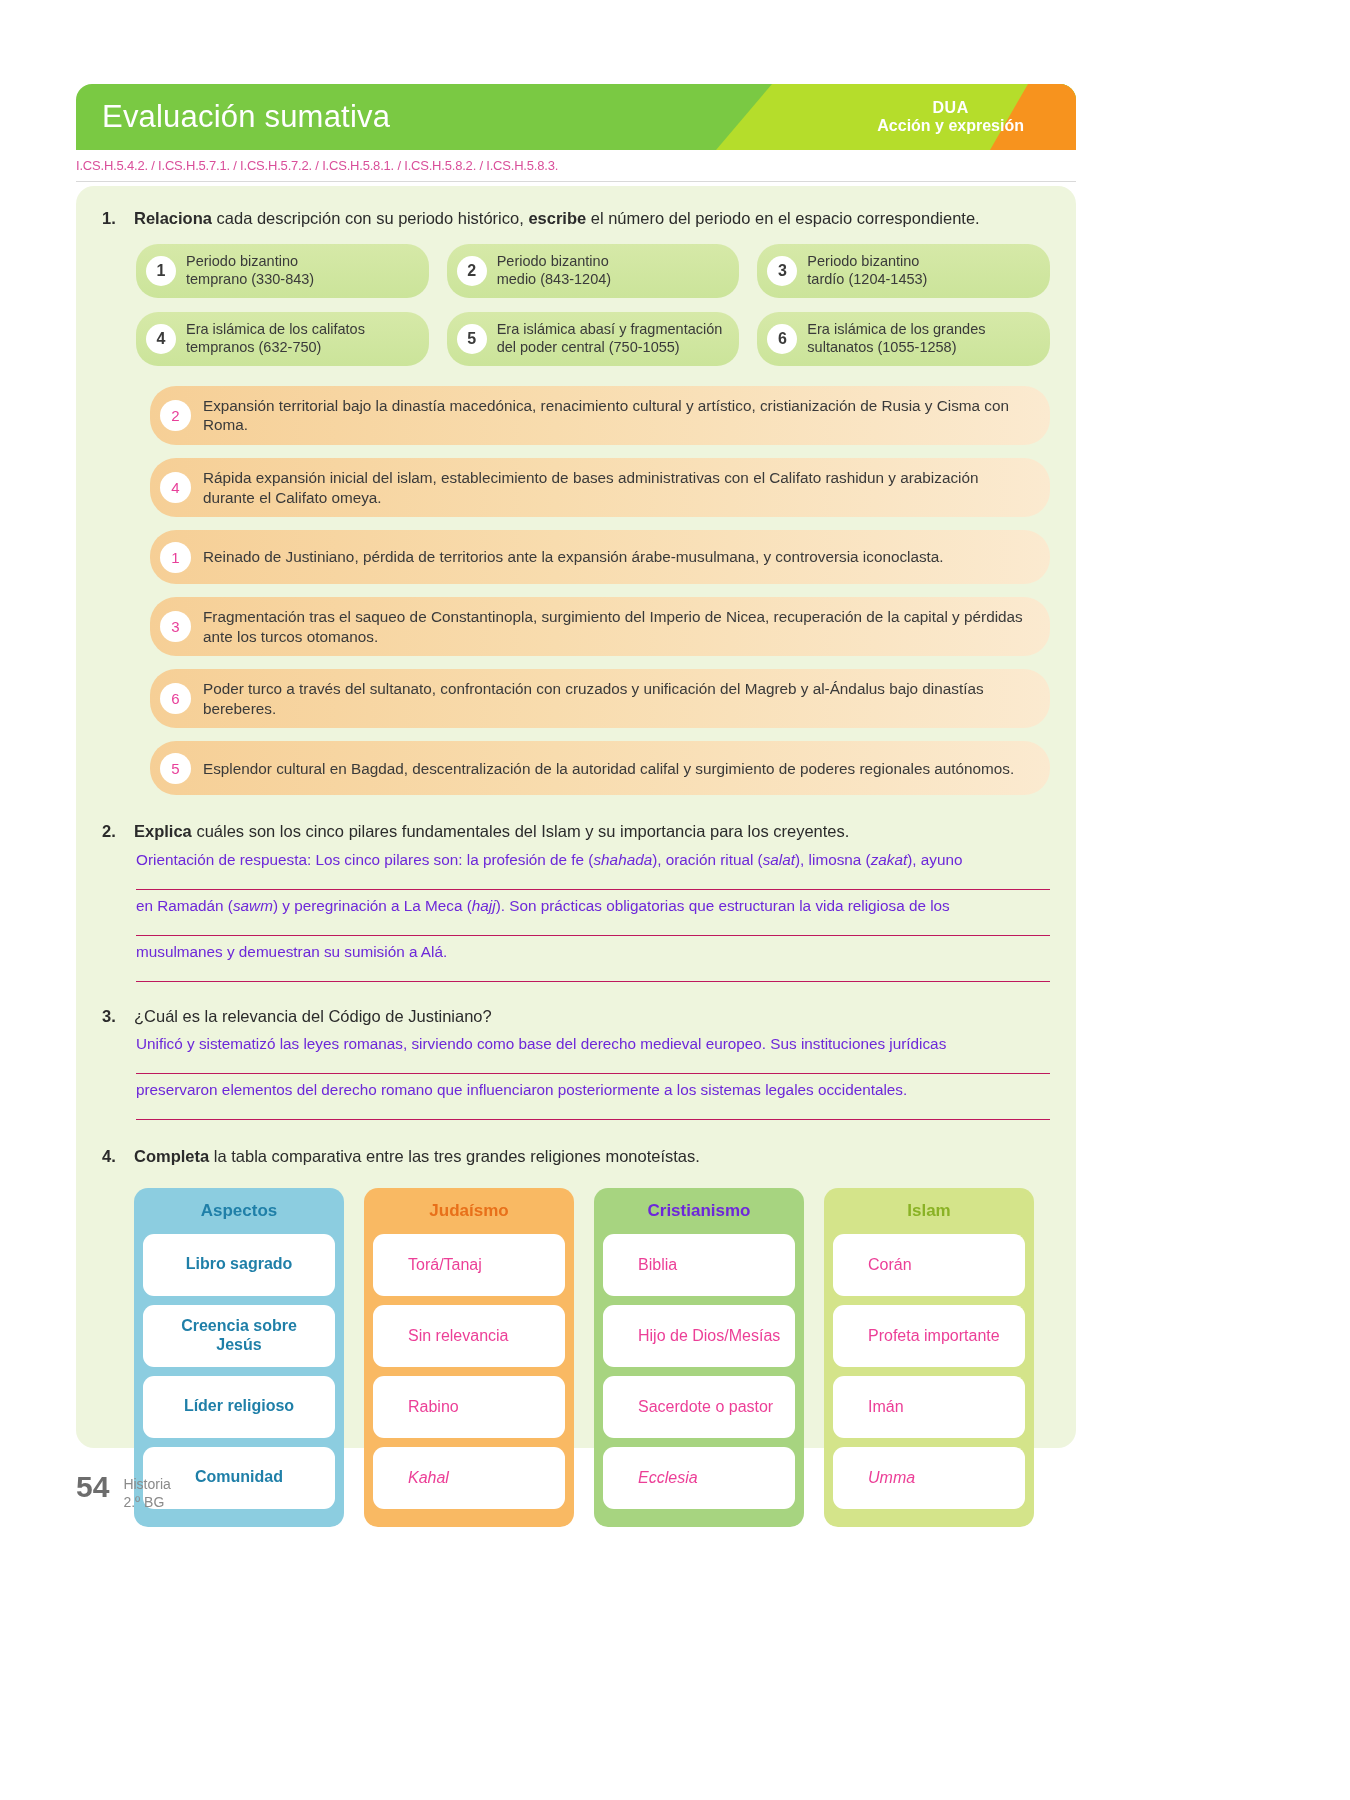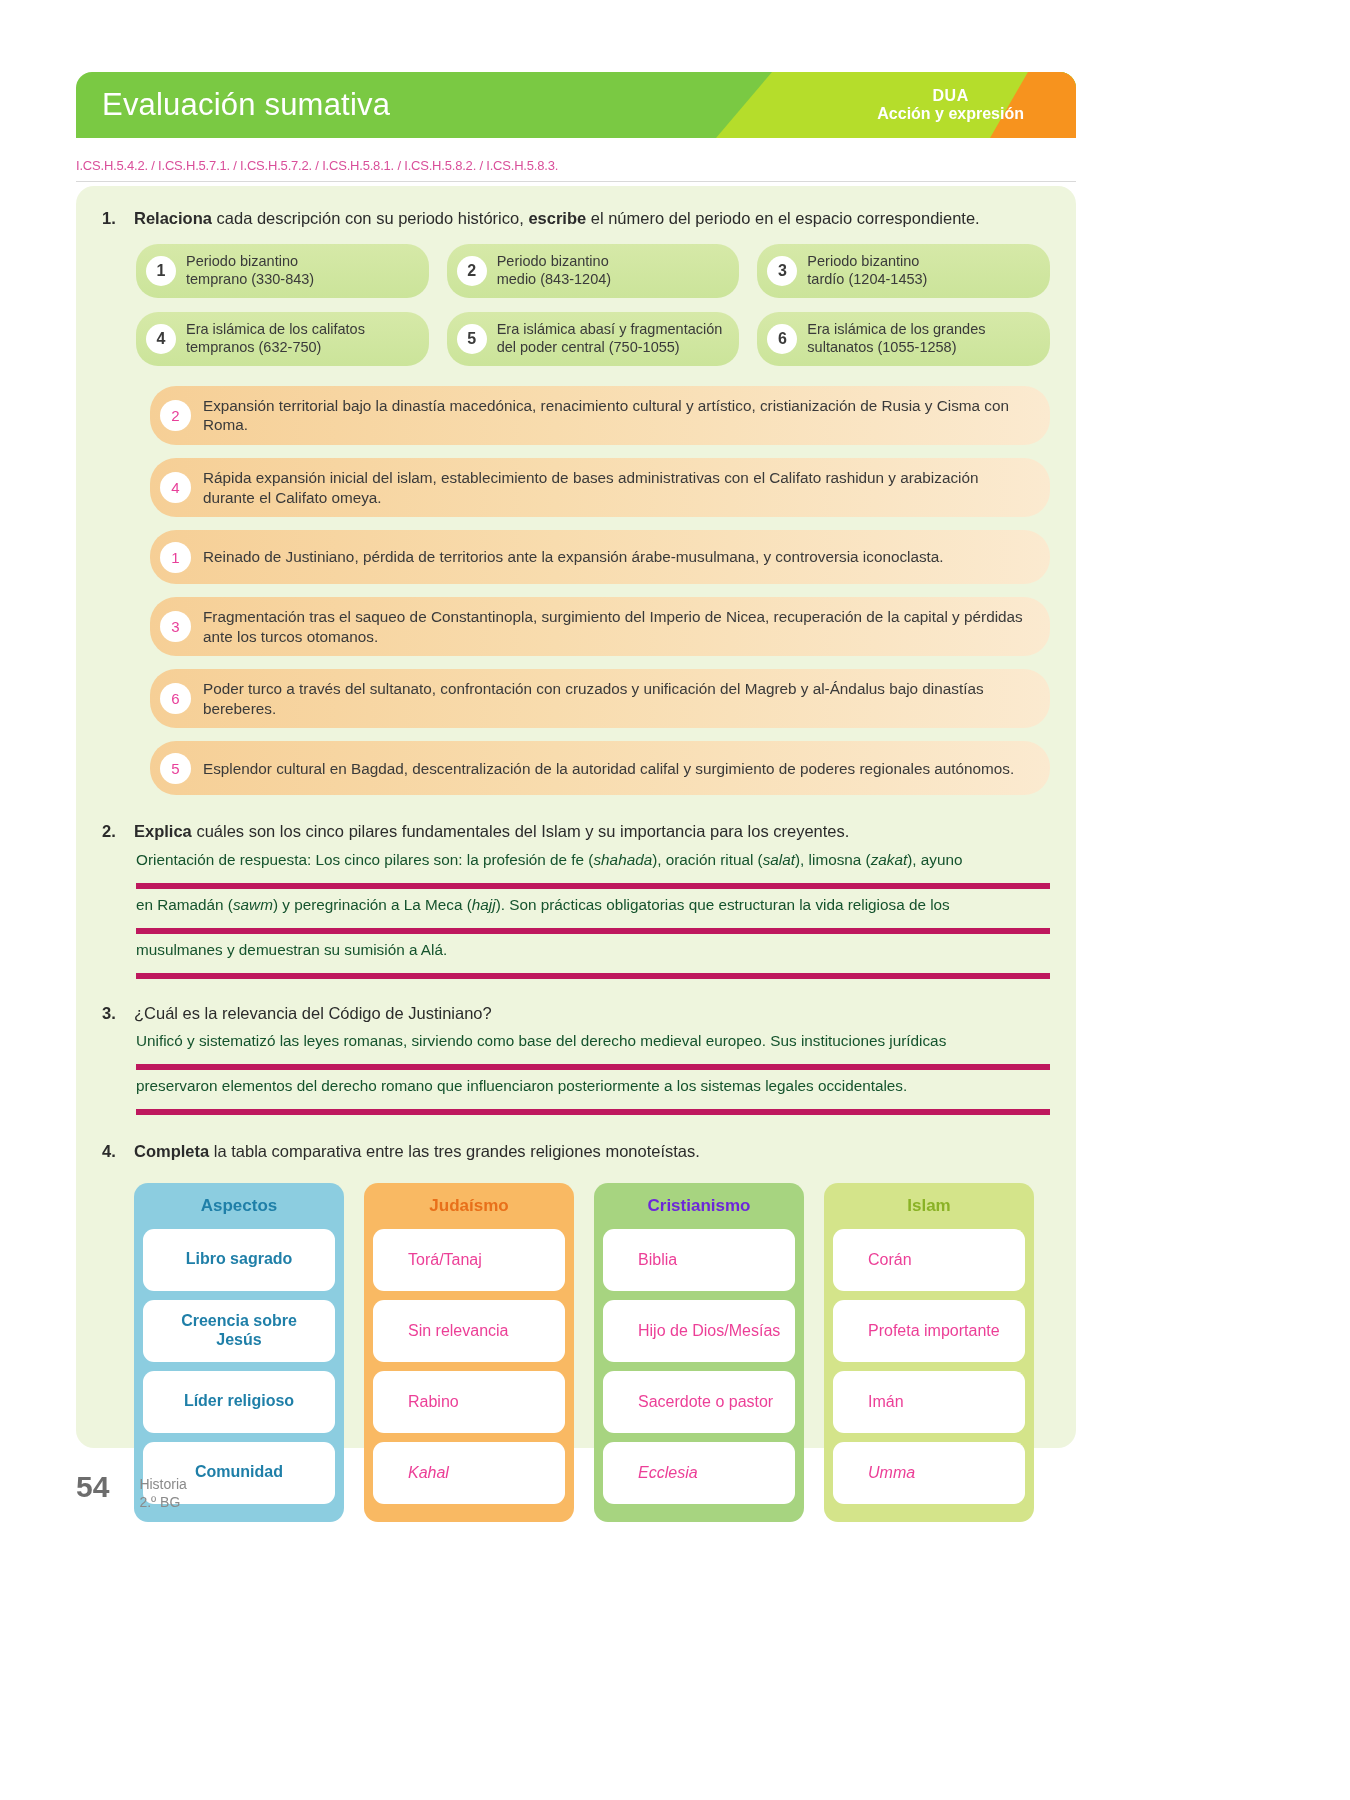--- a/index.html
+++ b/index.html
@@ -14,21 +14,21 @@
     width: 1350px;
     height: 1800px;
     background: #ffffff;
     overflow: hidden;
   }
 
   
   .banner-wrap {
     position: absolute;
     left: 76px;
-    top: 72px;
+    top: 84px;
     width: 1000px;
     height: 66px;
   }
   .banner {
     position: absolute;
     inset: 0;
     border-radius: 16px 16px 0 0;
     overflow: hidden;
     background: #7ac943;
   }
@@ -170,26 +170,26 @@
   }
   .desc-text {
     font-size: 15.3px;
     color: #3a3a3a;
     line-height: 1.28;
   }
 
   
   .answer-block { margin: 9px 0 0 34px; }
   .answer-line {
-    color: #14532d;
+    color: #6d28d9;
     font-size: 15.3px;
     line-height: 1.1;
-    padding-bottom: 14px;
+    padding-bottom: 20px;
     margin-bottom: 8px;
-    border-bottom: 6px solid #be185d;
+    border-bottom: 1px solid #be185d;
     white-space: nowrap;
     overflow: hidden;
   }
   .answer-line i { font-style: italic; }
 
   .q-spacer-2 { margin-top: 26px; }
   .q-spacer-3 { margin-top: 24px; }
   .q-spacer-4 { margin-top: 26px; }
 
   
@@ -239,21 +239,21 @@
   }
   .cell i { font-style: italic; }
 
   
   .footer {
     position: absolute;
     left: 76px;
     top: 1472px;
     display: flex;
     align-items: flex-start;
-    gap: 30px;
+    gap: 14px;
   }
   .folio {
     font-size: 30px;
     font-weight: 700;
     color: #6d6d6d;
     line-height: 1;
   }
   .folio-meta {
     font-size: 14px;
     color: #8a8a8a;

